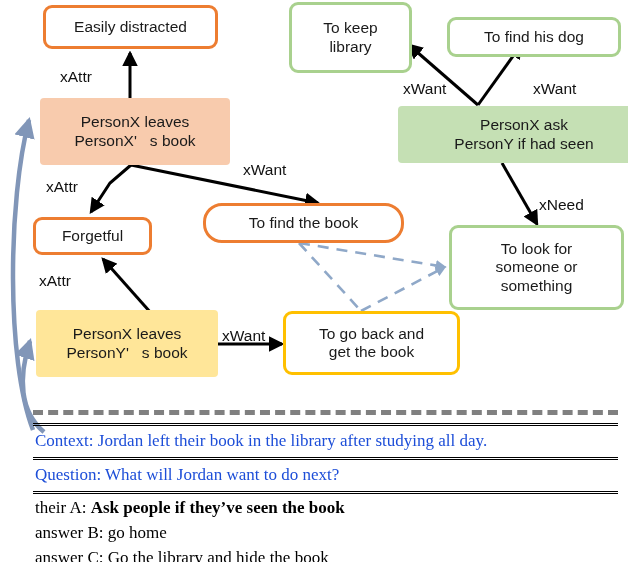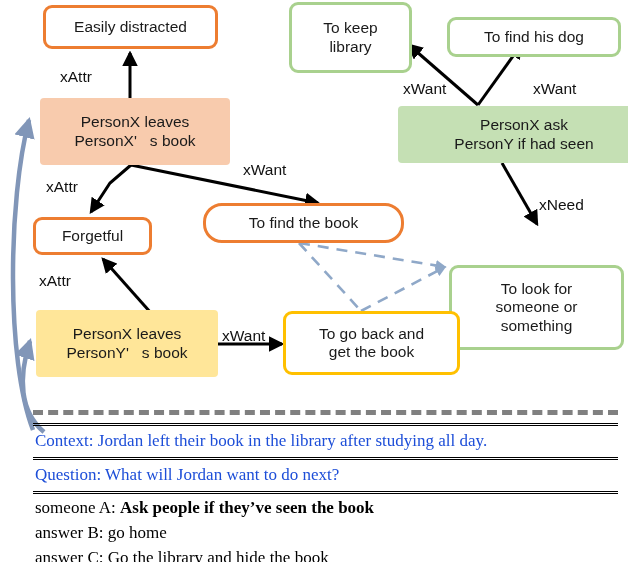--- a/index.html
+++ b/index.html
@@ -145,21 +145,21 @@
   <div class="node filled" style="left:40px; top:98px; width:190px; height:67px; background:#F8CBAD;">PersonX leaves
 PersonX'   s book</div>
 
   <div class="node filled" style="left:398px; top:106px; width:252px; height:57px; background:#C5E0B4;text-align:center;">PersonX ask
 PersonY if had seen</div>
 
   <div class="node outline" style="left:33px; top:217px; width:119px; height:38px; border-color:#ED7D31;">Forgetful</div>
 
   <div class="node outline" style="left:203px; top:203px; width:201px; height:40px; border-color:#ED7D31;border-radius:19px;">To find the book</div>
 
-  <div class="node outline" style="left:449px; top:225px; width:175px; height:85px; border-color:#A9D18E;margin-top:40px;">To look for
+  <div class="node outline" style="left:449px; top:225px; width:175px; height:85px; border-color:#A9D18E;">To look for
 someone or
 something</div>
 
   <div class="node filled" style="left:36px; top:310px; width:182px; height:67px; background:#FFE699;">PersonX leaves
 PersonY'   s book</div>
 
   <div class="node outline" style="left:283px; top:311px; width:177px; height:64px; border-color:#FFC000;">To go back and
 get the book</div>
 
   <div class="edge-label" style="left:60px; top:68px;">xAttr</div>
@@ -186,20 +186,20 @@
 
     <div class="qa-row"><span>Context: </span><span>Jordan left their book in the library after studying all day.</span></div>
 
     <div class="rule-thick"></div>
 
     <div class="qa-row"><span>Question: </span><span>What will Jordan want to do next?</span></div>
 
     <div class="rule-thick"></div>
 
     <div class="qa-answers">
-      <div class="qa-answer"><span>someone A: </span><span class="bold">Ask people if they’ve seen the book</span></div>
+      <div class="qa-answer"><span>their A: </span><span class="bold">Ask people if they’ve seen the book</span></div>
       <div class="qa-answer"><span>answer B: </span><span>go home</span></div>
       <div class="qa-answer"><span>answer C: </span><span>Go the library and hide the book</span></div>
     </div>
 
   </div>
 
 </div>
 
 </body></html>

